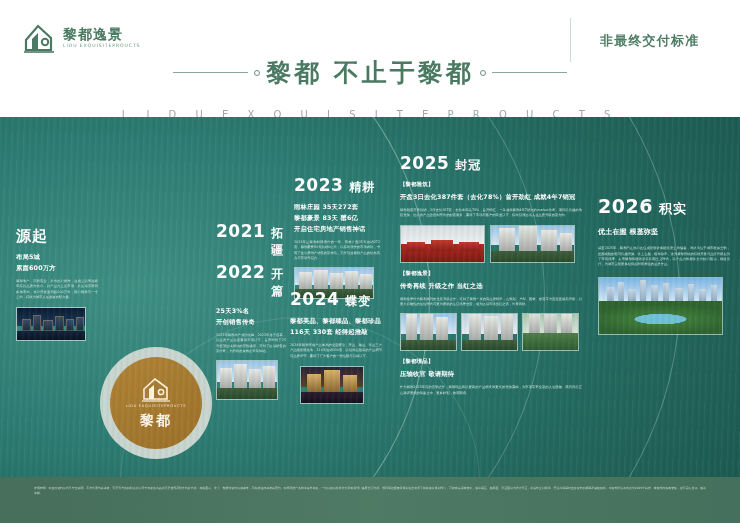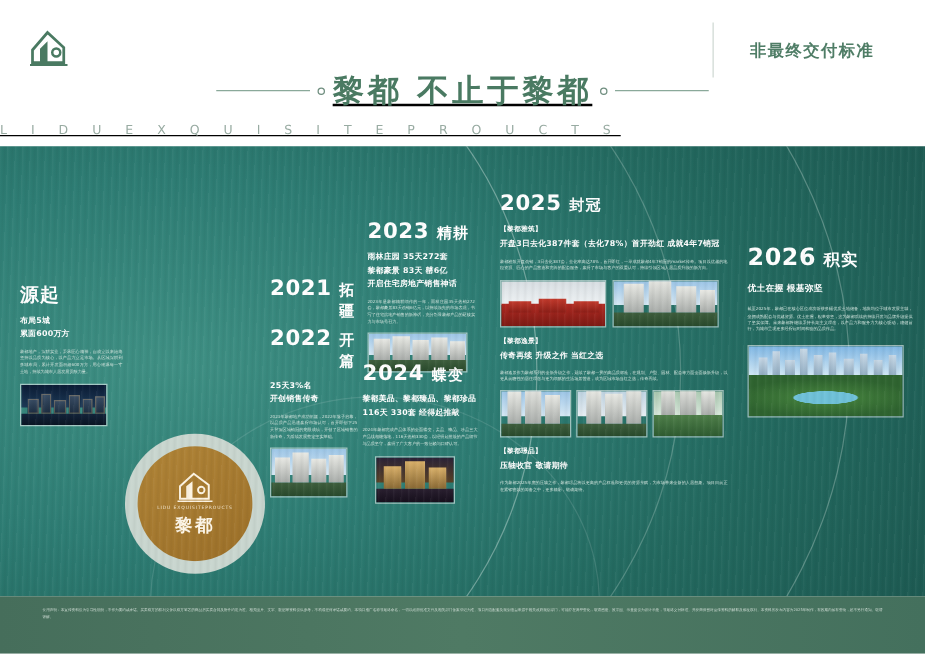--- a/index.html
+++ b/index.html
@@ -17,26 +17,26 @@
   .brand { position: absolute; left: 22px; top: 22px; display: flex; align-items: center; gap: 7px; }
   .brand-mark { width: 34px; height: 32px; position: relative; }
   .brand-text { display: flex; flex-direction: column; line-height: 1; }
   .brand-cn { font-size: 14px; font-weight: bold; color: #4a7a62; letter-spacing: 1px; }
   .brand-en { font-size: 4.6px; color: #6a9a82; letter-spacing: 0.9px; margin-top: 3px; }
 
   .divider-v { position: absolute; left: 570px; top: 18px; width: 1px; height: 44px; background: #cfd9d3; }
   .header-right { position: absolute; left: 600px; top: 32px; font-size: 13px; font-weight: bold;
                   color: #4f7d66; letter-spacing: 1.2px; }
 
-  .title-wrap { position: absolute; left: 0; top: 56px; width: 740px; text-align: left; text-decoration: underline; }
+  .title-wrap { position: absolute; left: 0; top: 56px; width: 740px; text-align: center; }
   .title-line { display: flex; align-items: center; justify-content: center; gap: 6px; }
   .hrule { width: 75px; height: 1px; background: #8aa99a; }
   .hdot { width: 6px; height: 6px; border: 1px solid #6e8d7e; border-radius: 50%; }
   .main-title { font-size: 25px; font-weight: bold; color: #4a7a62; letter-spacing: 3px; }
-  .sub-title { margin-top: 10px; font-size: 10px; color: #98aba2; letter-spacing: 8px; }
+  .sub-title { margin-top: 20px; font-size: 10px; color: #98aba2; letter-spacing: 8px; }
 
   
   .board {
     position: absolute; left: 0; top: 117px; width: 740px; height: 360px;
     background:
       radial-gradient(ellipse 700px 380px at 18% 48%, #3f9084 0%, #2e7d74 38%, #23695f 70%, #1d5a52 100%);
     overflow: hidden;
   }
   .board::after{
     content:""; position:absolute; inset:0;
@@ -108,20 +108,24 @@
 
     <div class="brand">
       <span class="brand-mark">
         <svg width="34" height="32" viewBox="0 0 34 32">
           <path d="M4 18 L16 4 L29 16 L29 28 L4 28 Z" fill="none" stroke="#4a7a62" stroke-width="2.2"></path>
           <path d="M10 28 L10 17 L16 11 L16 28 Z" fill="#4a7a62"></path>
           <circle cx="23" cy="20" r="3.2" fill="none" stroke="#4a7a62" stroke-width="2"></circle>
           <path d="M2 30 L32 30" stroke="#4a7a62" stroke-width="1.6"></path>
         </svg>
       </span>
+      <span class="brand-text">
+        <span class="brand-cn">黎都逸景</span>
+        <span class="brand-en">LIDU EXQUISITEPROUCTS</span>
+      </span>
     </div>
 
     <div class="divider-v"></div>
     <div class="header-right">非最终交付标准</div>
 
     <div class="title-wrap">
       <div class="title-line">
         <span class="hrule"></span>
         <span class="hdot"></span>
         <span class="main-title">黎都 不止于黎都</span>

